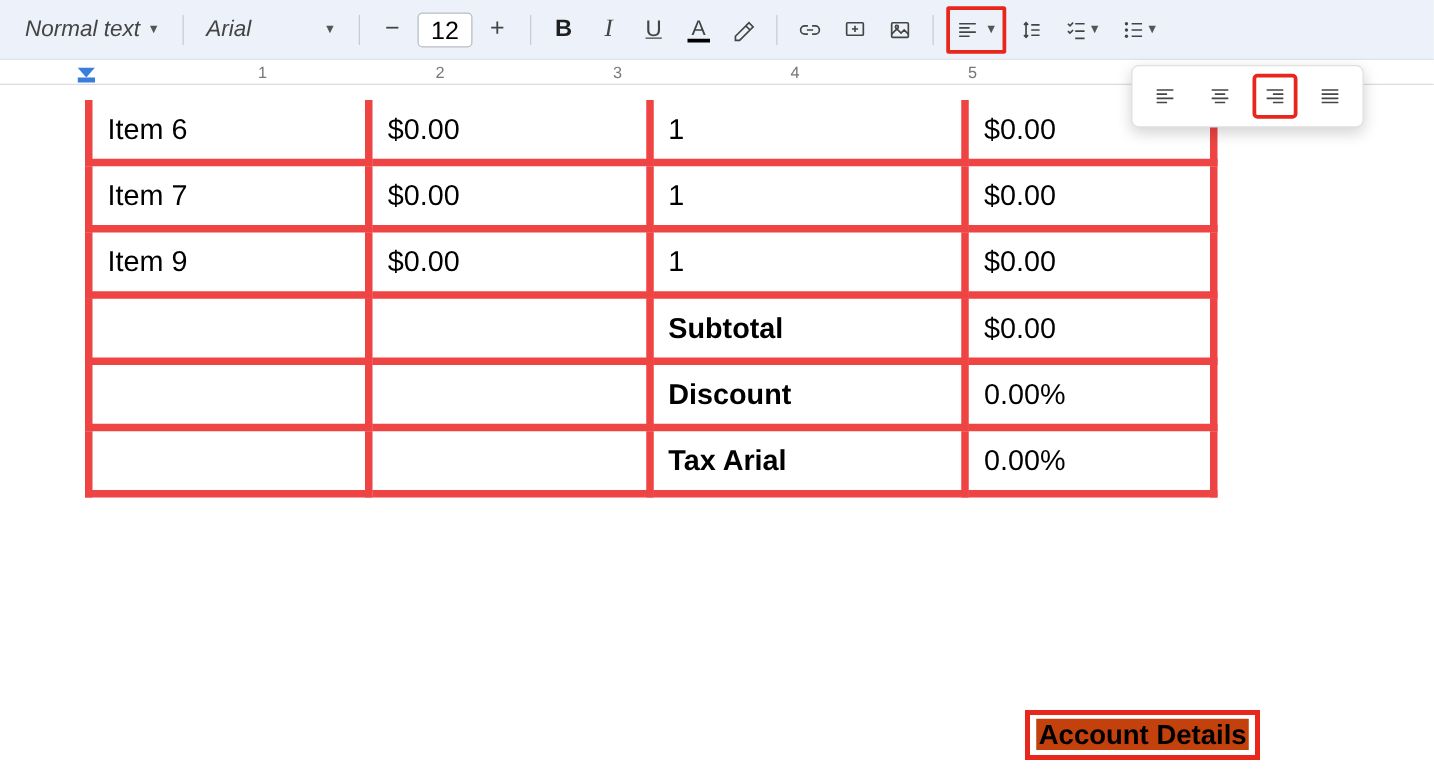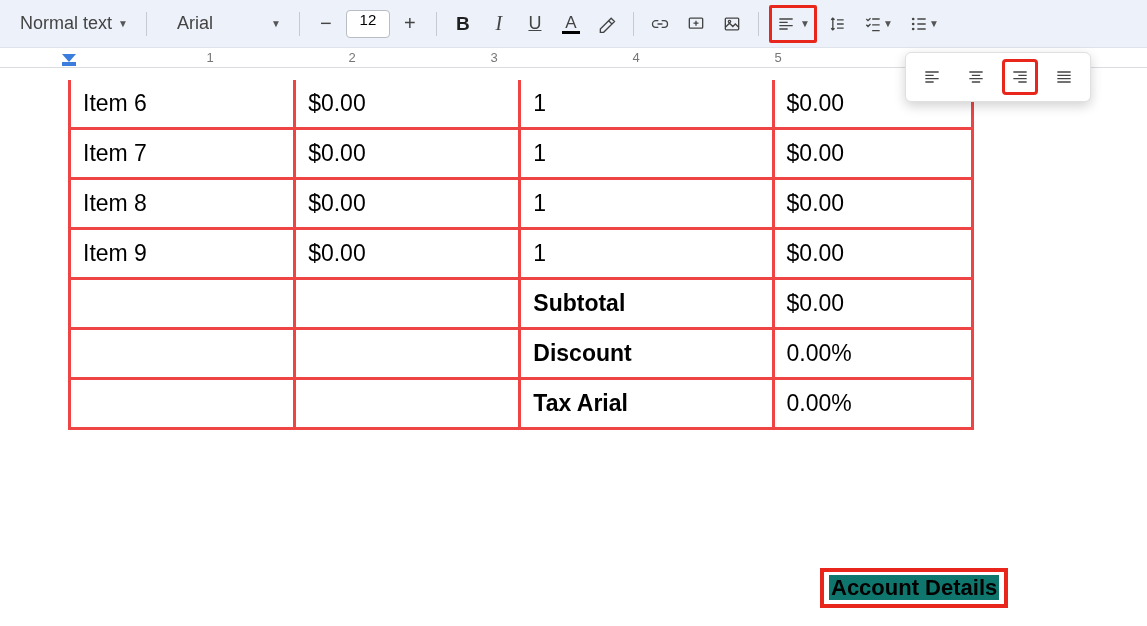--- a/index.html
+++ b/index.html
@@ -1,64 +1,64 @@
 <!DOCTYPE html>
 <html><head>
 <meta charset="utf-8">
 <style>
 * { box-sizing: border-box; margin: 0; padding: 0; }
 body { font-family: Arial, sans-serif; background: #fff; width: 1147px; height: 626px; overflow: hidden; position: relative; }
 
 .toolbar { height: 48px; background: #edf2fa; display: flex; align-items: center; padding: 0 12px; gap: 4px; border-bottom: 1px solid #e0e4ea; position: relative; z-index: 10; }
 .tb-sep { width: 1px; height: 24px; background: #c7cbd1; margin: 0 6px; }
-.tb-item { display: flex; align-items: center; gap: 6px; padding: 4px 8px; border-radius: 4px; cursor: pointer; color: #3c4043; font-size: 18px; }
+.tb-item { display: flex; align-items: center; gap: 6px; padding: 4px 8px; border-radius: 4px; cursor: pointer; color: #3c4043; font-size: 18px; font-style: italic; }
 .tb-dd { font-size: 18px; color: #444; }
 .tb-caret { font-size: 10px; color: #555; }
 .tb-btn { width: 32px; height: 32px; display: flex; align-items: center; justify-content: center; border-radius: 4px; cursor: pointer; color: #444; }
 .tb-btn svg { width: 20px; height: 20px; }
-.font-size-box { border: 1px solid #b8bdc4; border-radius: 4px; width: 44px; height: 28px; display: flex; align-items: flex-start; justify-content: center; font-size: 15px; background: #fff; }
+.font-size-box { border: 1px solid #b8bdc4; border-radius: 4px; width: 44px; height: 28px; display: flex; align-items: flex-end; justify-content: center; font-size: 20px; background: #fff; }
 .bold-btn { font-weight: 900; font-size: 19px; color: #1f1f1f; }
 
 .align-btn-wrap { border: 3px solid #e8261c; border-radius: 2px; display:flex; align-items:center; }
 
 .ruler { height: 20px; background: #fff; border-bottom: 1px solid #dadce0; position: relative; font-size: 11px; color: #5f6368; }
 .ruler .tick-num { position:absolute; top:2px; font-size:13px; color:#777; transform:translateX(-50%); }
 .ruler .indent-marker { position:absolute; left: 62px; top:6px; }
 
 .align-popup { position: absolute; top: 52px; right: 56px; background: #fff; border: 1px solid #e0e0e0; border-radius: 6px; box-shadow: 0 4px 12px rgba(0,0,0,0.18); padding: 6px 8px; display:flex; gap:8px; z-index: 20; }
 .align-popup .opt { width: 36px; height: 36px; display:flex; align-items:center; justify-content:center; border-radius:4px; cursor:pointer; }
 .align-popup .opt.selected { border: 3px solid #e8261c; }
 .align-popup svg { width:20px; height:20px; }
 
 .page { position: absolute; left: 0; top: 68px; right: 0; bottom: 0; background: #fff; }
 
 .doc-table { border-collapse: collapse; position: absolute; left: 68px; top: 12px; width: 906px; font-size: 23px; }
-.doc-table td { border: 3px solid #ef4444; padding: 10px 12px; vertical-align: middle; height: 46px; }
+.doc-table td { border: 6px solid #ef4444; padding: 10px 12px; vertical-align: middle; height: 46px; }
 .doc-table .c1 { width: 226px; }
 .doc-table .c2 { width: 226px; }
 .doc-table .c3 { width: 254px; }
 .doc-table .c4 { width: 200px; }
 .doc-table td.topless { border-top: none; }
 .doc-table .bold { font-weight: 700; }
 
 .account-details { position:absolute; left: 820px; top: 500px; border: 4px solid #e8261c; padding:3px 5px; }
-.account-details span { font-size: 22px; font-weight: 700; background: #0f766e; padding: 0 2px; }
+.account-details span { font-size: 22px; font-weight: 700; background: #c2410c; padding: 0 2px; }
 
 .ic { stroke: #444; stroke-width: 1.6; fill: none; }
 </style>
 </head>
 <body>
 
 <div class="toolbar">
   <div class="tb-item">
     <span class="tb-dd">Normal text</span>
     <span class="tb-caret">▼</span>
   </div>
   <div class="tb-sep"></div>
-  <div class="tb-item" style="min-width:120px;margin-left:12px;">
+  <div class="tb-item" style="min-width:120px;">
     <span class="tb-dd">Arial</span>
     <span class="tb-caret" style="margin-left:auto">▼</span>
   </div>
   <div class="tb-sep"></div>
   <div class="tb-btn">
       <span style="font-size:20px;">−</span>
     </div>
   <div class="font-size-box">
       <span>12</span>
     </div>
@@ -184,26 +184,20 @@
       <td class="c3 topless">1</td>
       <td class="c4 topless">$0.00</td>
     </tr>
     <tr>
       <td>Item 7</td>
       <td>$0.00</td>
       <td>1</td>
       <td>$0.00</td>
     </tr>
     <tr>
-      <td>Item 8</td>
-      <td>$0.00</td>
-      <td>1</td>
-      <td>$0.00</td>
-    </tr>
-    <tr>
       <td>Item 9</td>
       <td>$0.00</td>
       <td>1</td>
       <td>$0.00</td>
     </tr>
     <tr>
       <td></td>
       <td></td>
       <td class="bold">Subtotal</td>
       <td>$0.00</td>

